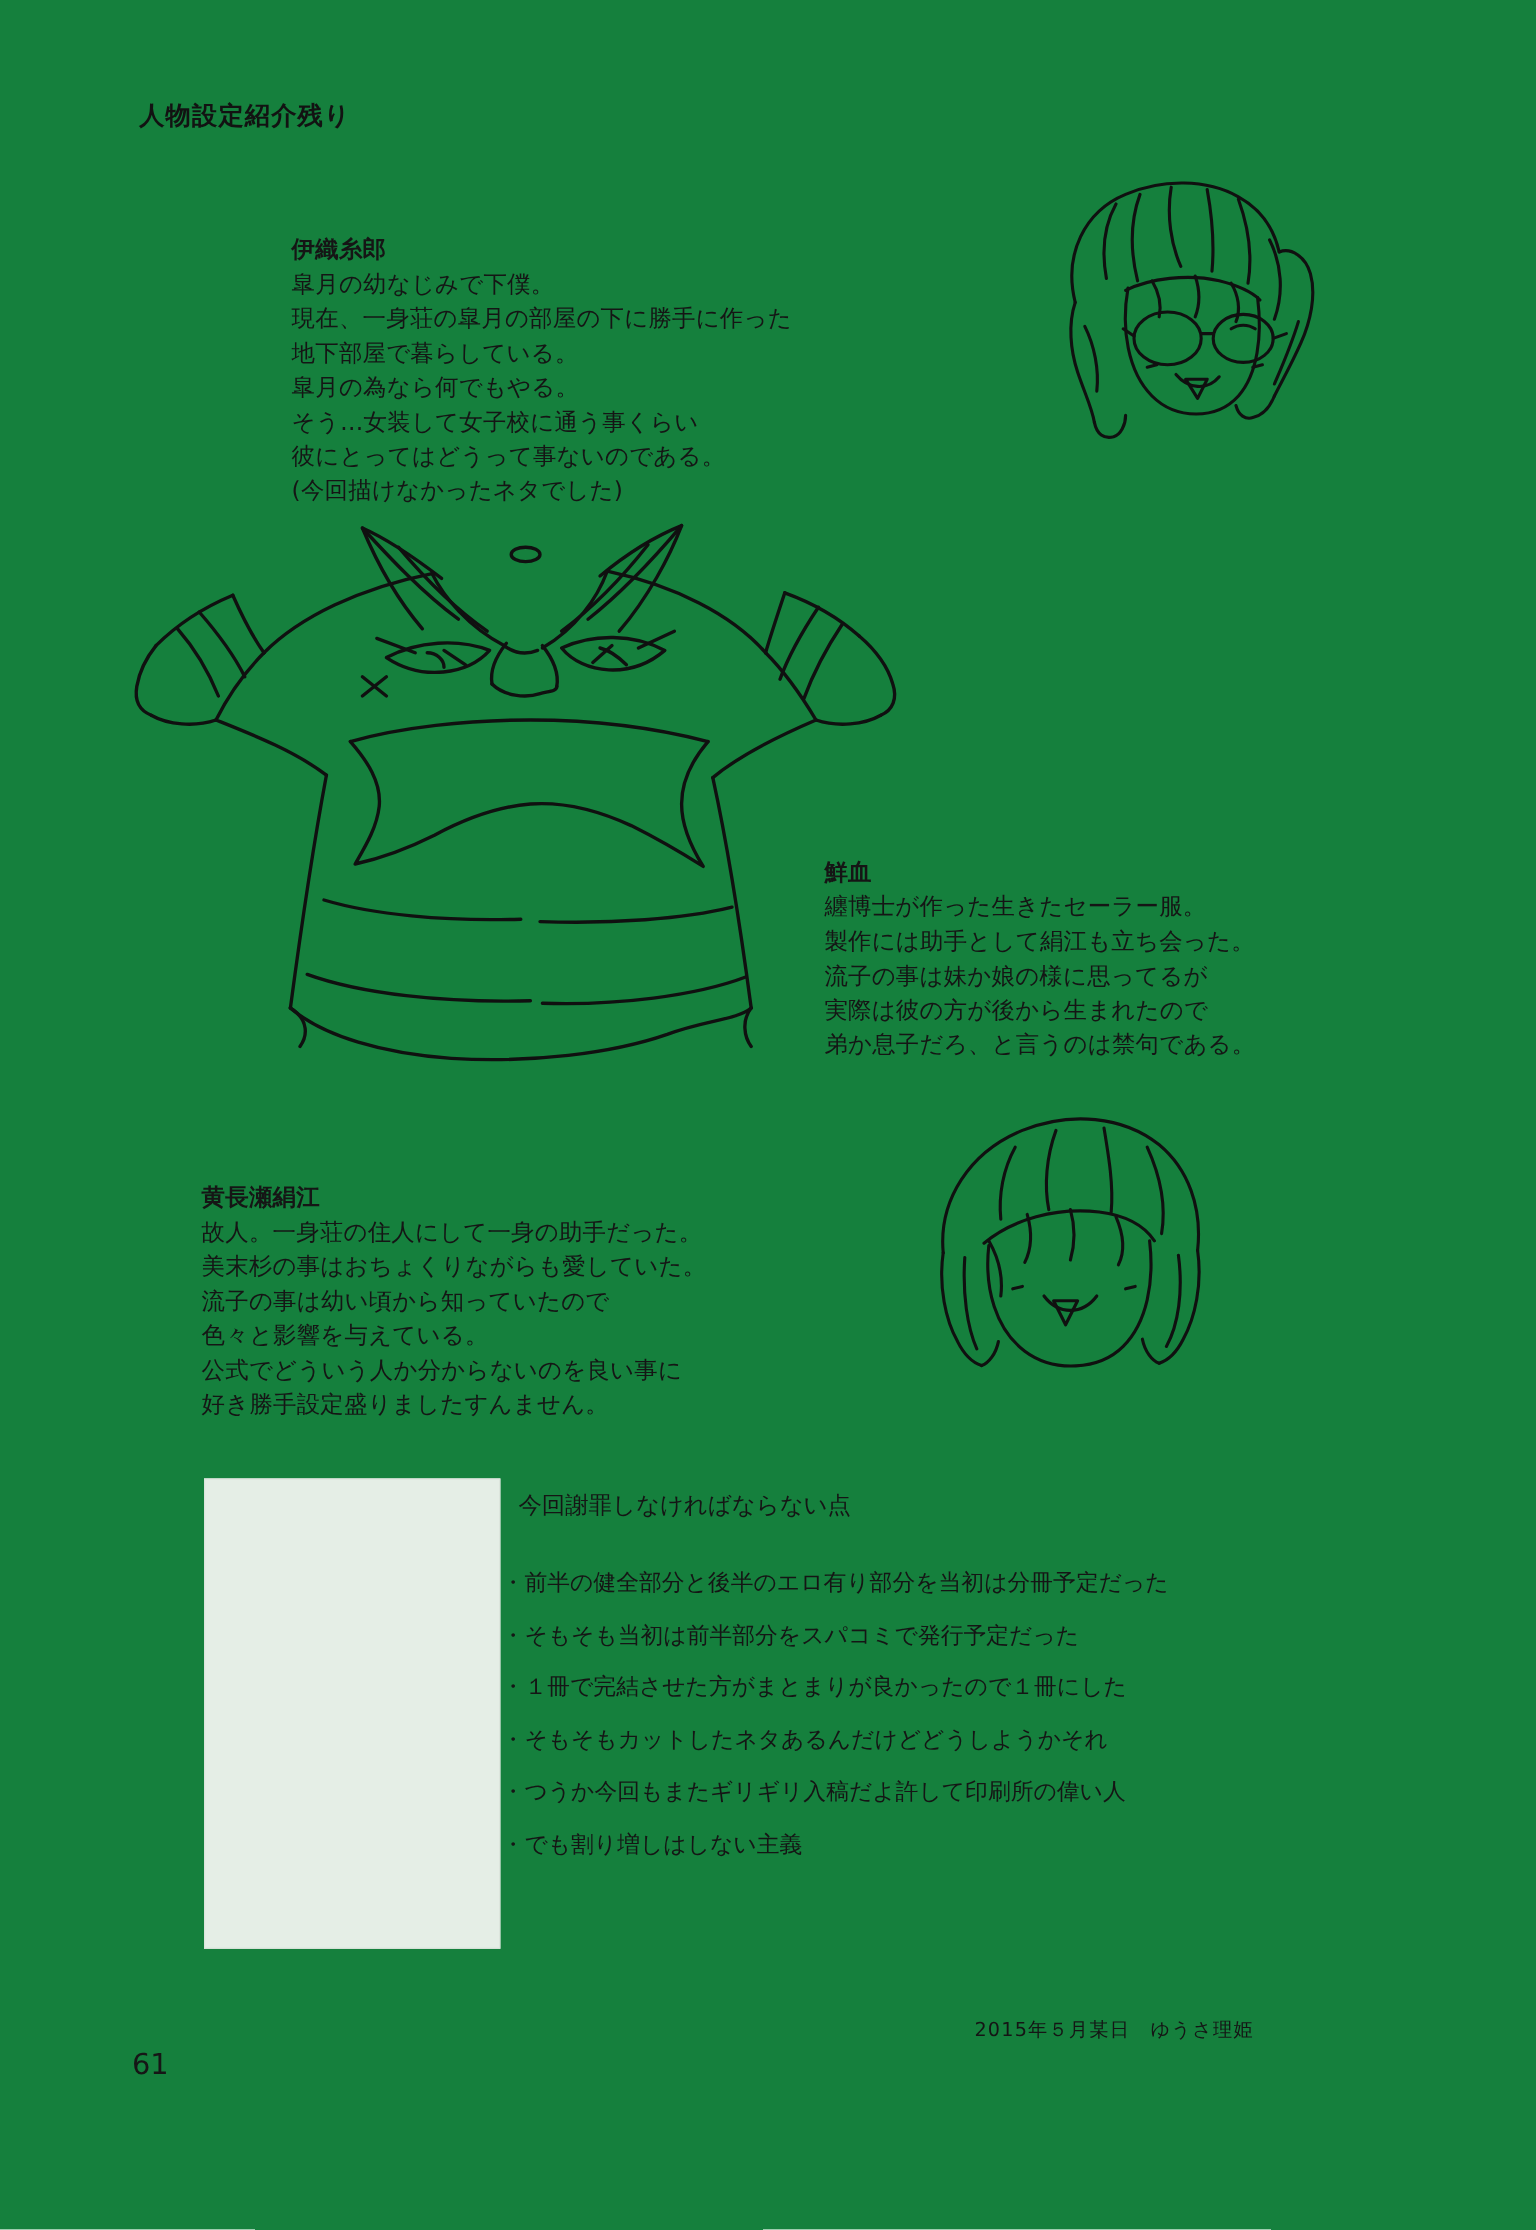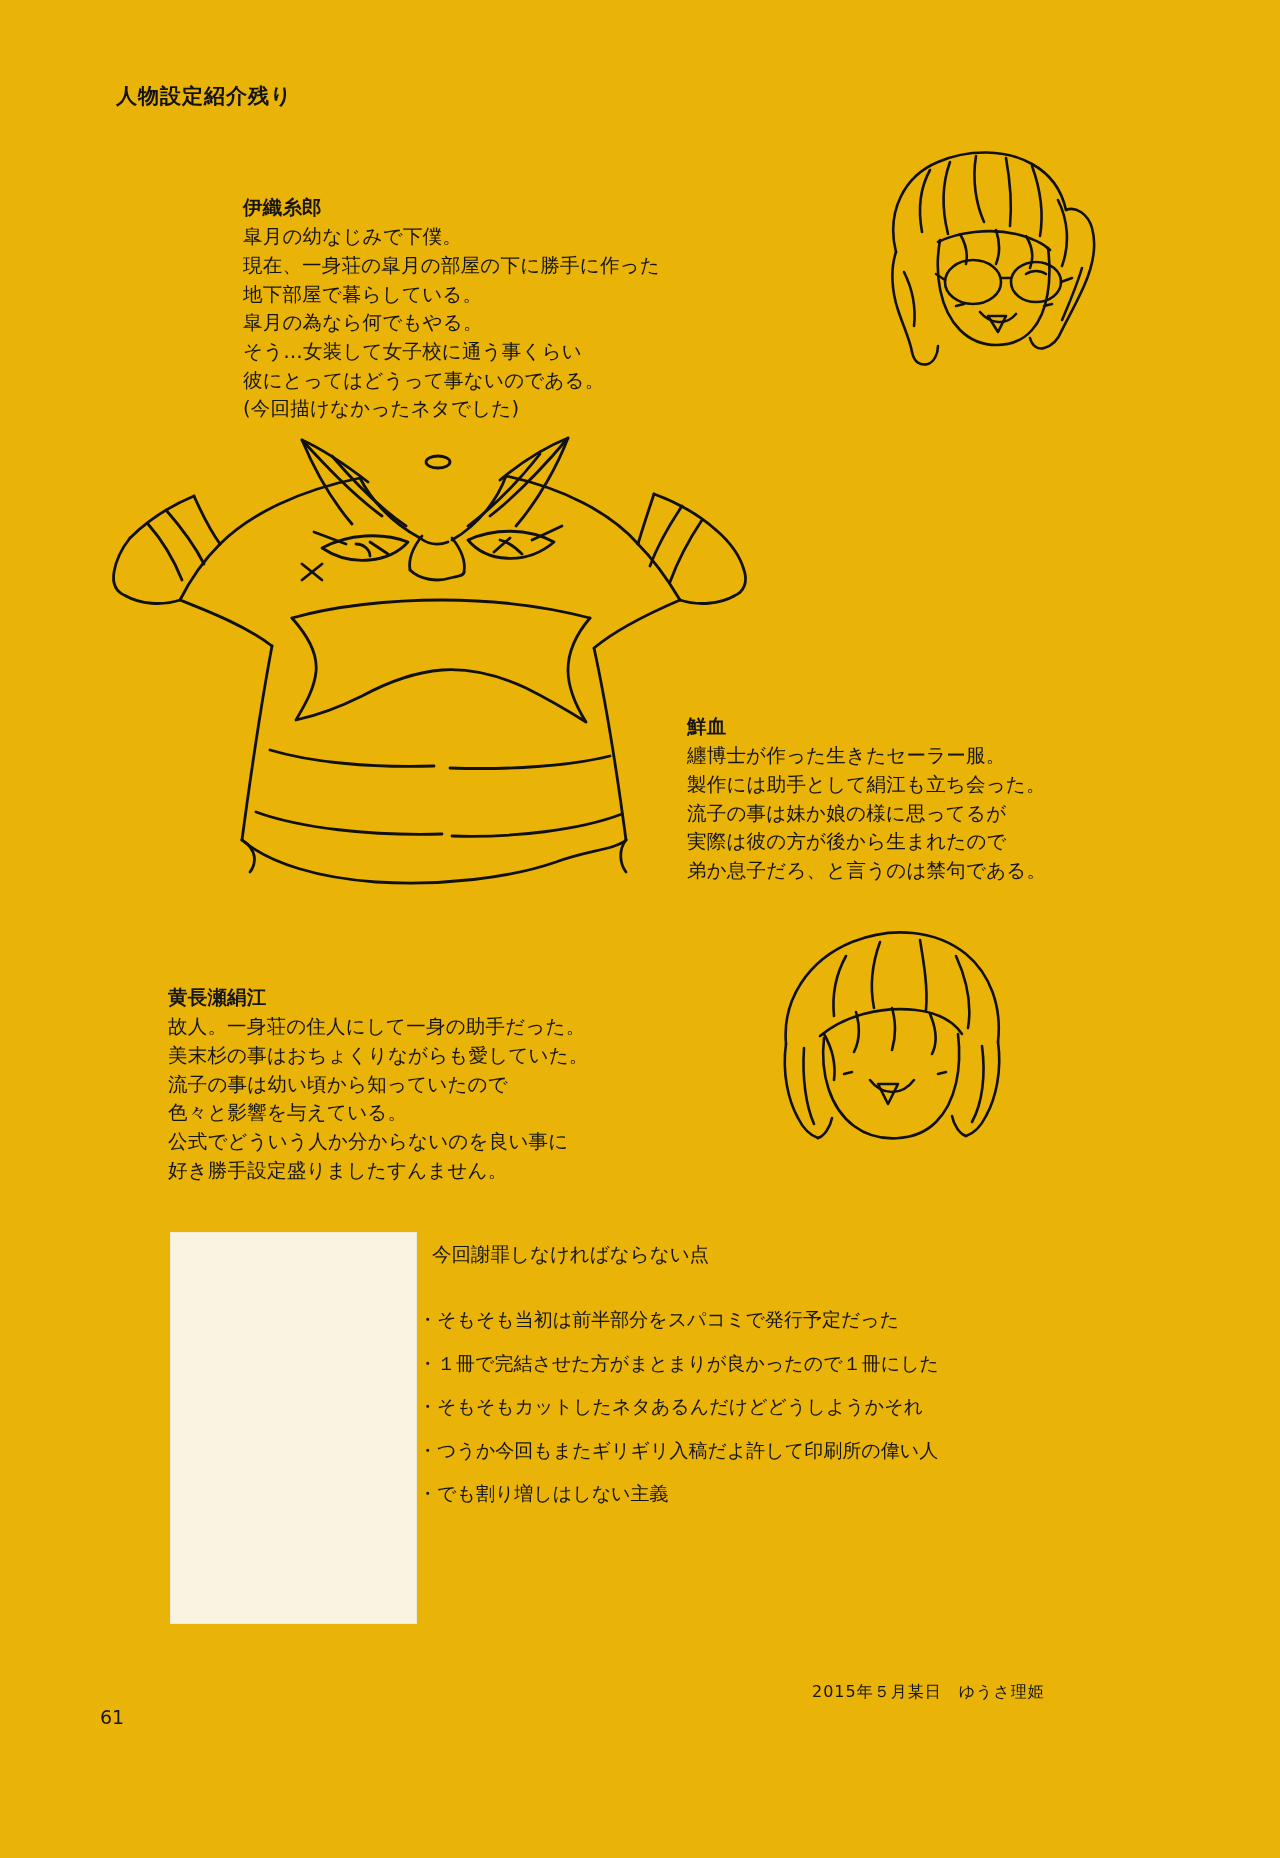--- a/index.html
+++ b/index.html
@@ -11,21 +11,21 @@
     width: 1280px;
     height: 1858px;
     position: relative;
     font-family: "DejaVu Sans", "Liberation Sans", sans-serif;
     color: #0f0f0f;
     overflow: hidden;
   }
   .page {
     position: absolute;
     inset: 0;
-    background: #eab308;
+    background: #15803d;
   }
 
   
   .title {
     position: absolute;
     left: 116px;
     top: 82px;
     font-size: 21px;
     font-weight: bold;
     letter-spacing: 1px;
@@ -57,23 +57,23 @@
     color: #151515;
   }
   #apology-head { left: 432px; top: 1240px; font-size: 19.5px; }
   #apology-list { left: 418px; top: 1305px; }
   #apology-list .item { margin-bottom: 15px; white-space: nowrap; }
   #closing-line { left: 418px; top: 1610px; }
   #sign-line { left: 812px; top: 1680px; font-size: 16px; letter-spacing: 1px; }
 
   .page-number {
     position: absolute;
-    left: 100px;
+    left: 110px;
     top: 1706px;
-    font-size: 19px;
+    font-size: 24px;
     color: #161616;
   }
 
   
   .ghost-panel {
     position: absolute;
     left: 170px;
     top: 1232px;
     width: 245px;
     height: 390px;
@@ -274,20 +274,21 @@
     </svg>
   </div>
 
   <div class="ghost-panel">
     <div class="ghost-text" style="left:22px; top:28px;">　　　　　　　　　　　　　　　</div>
   </div>
 
   <div class="footer-block" id="apology-head">今回謝罪しなければならない点</div>
 
   <div class="footer-block" id="apology-list">
+    <div class="item">・前半の健全部分と後半のエロ有り部分を当初は分冊予定だった</div>
     <div class="item">・そもそも当初は前半部分をスパコミで発行予定だった</div>
     <div class="item">・１冊で完結させた方がまとまりが良かったので１冊にした</div>
     <div class="item">・そもそもカットしたネタあるんだけどどうしようかそれ</div>
     <div class="item">・つうか今回もまたギリギリ入稿だよ許して印刷所の偉い人</div>
     <div class="item">・でも割り増しはしない主義</div>
   </div>
 
   <div class="footer-block" id="sign-line">2015年５月某日　ゆうさ理姫</div>
 
   <div class="page-number">61</div>

